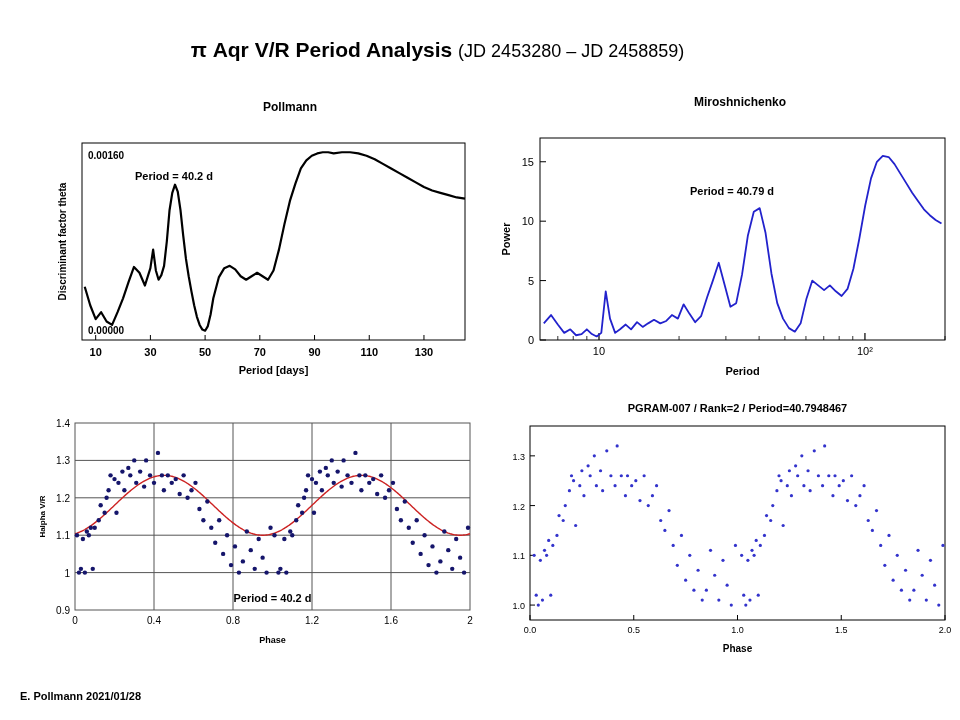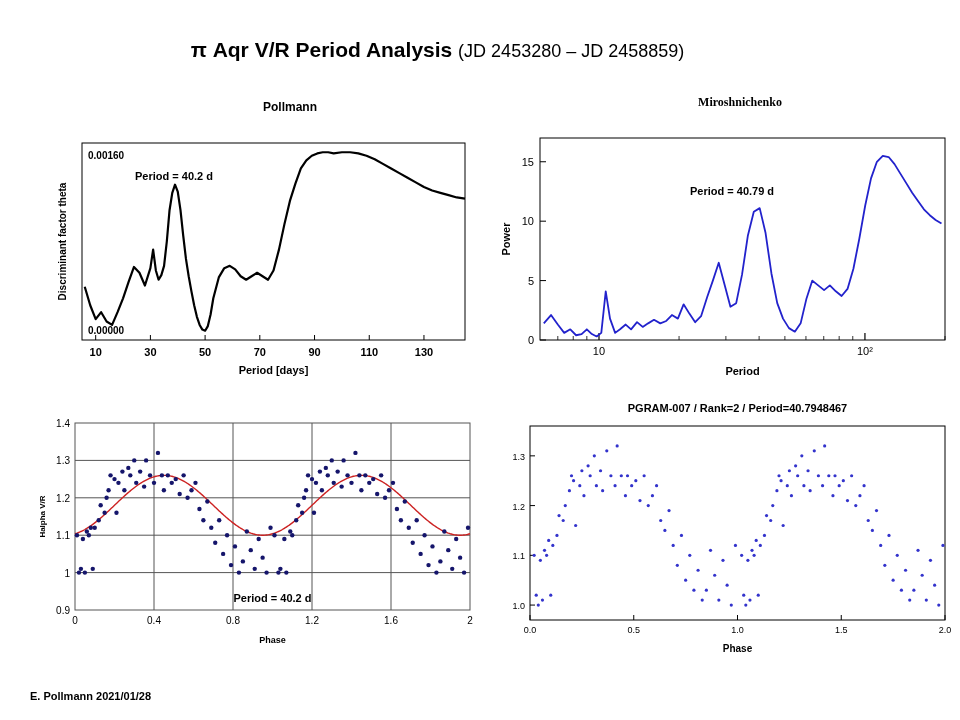--- a/index.html
+++ b/index.html
@@ -1,35 +1,35 @@
 <!DOCTYPE html>
 <html><head>
 <meta charset="utf-8">
 <style>
   html,body{margin:0;padding:0;}
   body{width:960px;height:720px;background:#ffffff;font-family:"Liberation Sans",sans-serif;position:relative;overflow:hidden;}
   .title{position:absolute;left:0;top:38px;width:875px;text-align:center;font-size:21px;font-weight:bold;color:#000;}
   .title .small{font-weight:normal;font-size:18px;}
   .panel-title{position:absolute;font-size:12px;font-weight:bold;color:#000;text-align:center;}
-  .footer{position:absolute;left:20px;top:690px;font-size:11px;font-weight:bold;color:#000;margin-left:10px;}
+  .footer{position:absolute;left:20px;top:690px;font-size:11px;font-weight:bold;color:#000;}
   svg{display:block;}
   .axis-label{font-family:"Liberation Sans",sans-serif;font-weight:bold;}
   .tick{font-family:"Liberation Sans",sans-serif;}
   .anno{font-family:"Liberation Sans",sans-serif;font-weight:bold;}
 </style>
 </head>
 <body>
 
 <div class="title">
   <span>π Aqr V/R Period Analysis</span>
   <span class="small">(JD 2453280 – JD 2458859)</span>
 </div>
 
 <div class="panel-title" style="left:160px;top:100px;width:260px;">Pollmann</div>
-<div class="panel-title" style="left:600px;top:95px;width:280px;font-family:Liberation Serif, serif;">Miroshnichenko</div>
+<div class="panel-title" style="left:600px;top:95px;width:280px;">Miroshnichenko</div>
 
 <svg id="chart-tl" width="470" height="270" style="position:absolute;left:10px;top:125px;">
     <rect x="72" y="18" width="383" height="197" fill="none" stroke="#000" stroke-width="1"></rect>
     <line x1="85.67857142857143" y1="215" x2="85.67857142857143" y2="210" stroke="#000" stroke-width="1"></line>
     <text x="85.67857142857143" y="231" class="tick" font-size="11" text-anchor="middle" font-weight="bold">10</text>
     <line x1="140.39285714285714" y1="215" x2="140.39285714285714" y2="210" stroke="#000" stroke-width="1"></line>
     <text x="140.39285714285714" y="231" class="tick" font-size="11" text-anchor="middle" font-weight="bold">30</text>
     <line x1="195.10714285714286" y1="215" x2="195.10714285714286" y2="210" stroke="#000" stroke-width="1"></line>
     <text x="195.10714285714286" y="231" class="tick" font-size="11" text-anchor="middle" font-weight="bold">50</text>
     <line x1="249.82142857142858" y1="215" x2="249.82142857142858" y2="210" stroke="#000" stroke-width="1"></line>

